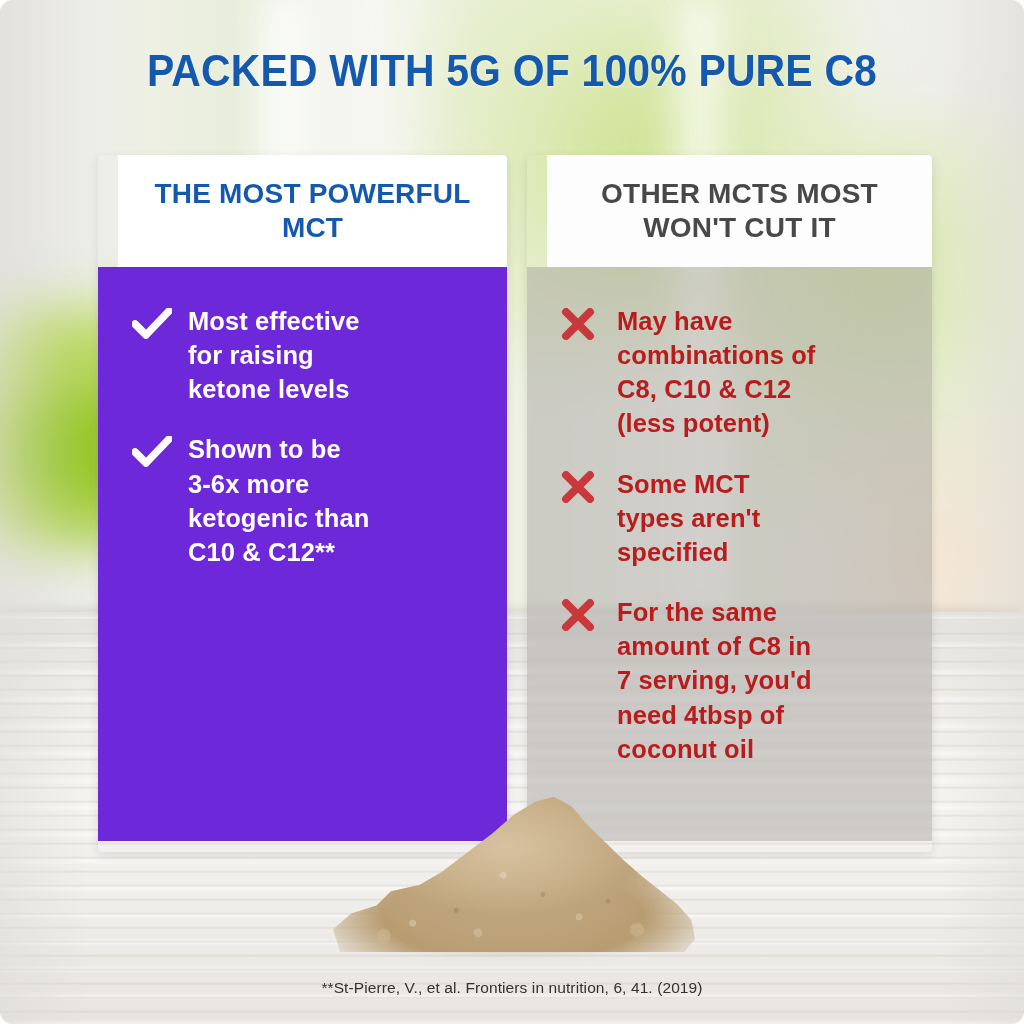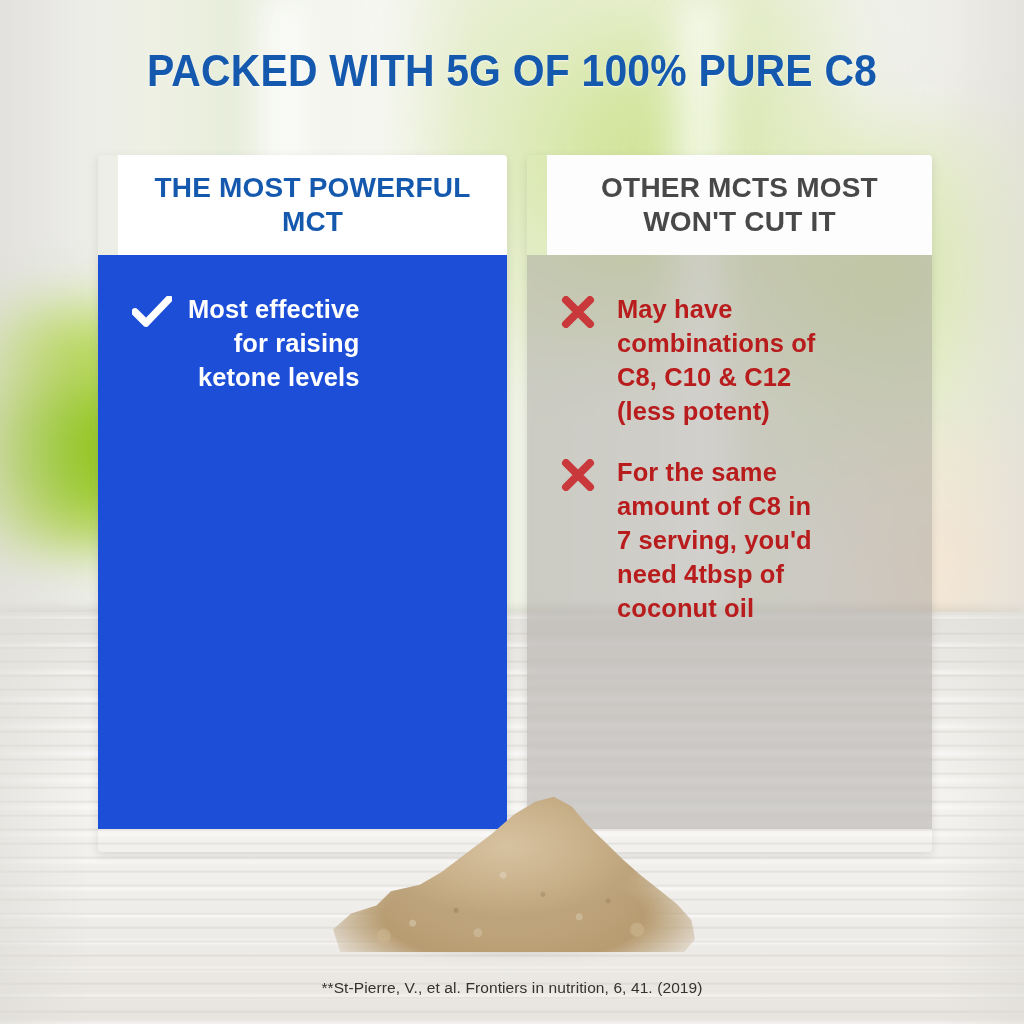--- a/index.html
+++ b/index.html
@@ -8,20 +8,21 @@
     width:1024px; height:1024px;
     font-family:"Liberation Sans", sans-serif;
     overflow:hidden;
   }
 
   #stage {
     position:relative;
     width:1024px; height:1024px;
     background:#f2f2ef;
     overflow:hidden;
+    border-radius:13px;
   }
 
   
   .bg-layer { position:absolute; inset:0; }
 
   .bg-wall {
     position:absolute; left:0; top:0; width:1024px; height:700px;
     background:
       linear-gradient(90deg,
         #e9e9e6 0px, #ecece9 70px,
@@ -119,21 +120,21 @@
     width:409px;
     height:697px;
     border-radius:4px;
     overflow:hidden;
     box-shadow:0 3px 10px rgba(90,90,90,0.16);
   }
   .card.left  { left:98px; }
   .card.right { left:527px; width:405px; }
 
   .card-head {
-    height:100px;
+    height:112px;
     background:#ffffff;
     display:flex;
     align-items:center;
     justify-content:flex-end;
     text-align:center;
     padding:0 26px;
     margin-left:20px;
   }
   .card.right .card-head { background:#fdfdfd; }
 
@@ -143,21 +144,21 @@
     line-height:1.2;
     letter-spacing:0.2px;
   }
   .left  .card-head-text { color:#1559ae; }
   .right .card-head-text { color:#484848; }
 
   .card-body {
     height:574px;
     padding:37px 24px 0 34px;
   }
-  .left  .card-body { background:#1d4ed8;text-align:right; }
+  .left  .card-body { background:#6d28d9; }
   .right .card-body {
     background:rgba(154,150,147,0.42);
     backdrop-filter:blur(2px);
   }
 
   .bullet-list { list-style:none; }
   .bullet {
     display:flex;
     align-items:flex-start;
     margin-bottom:26px;
@@ -275,20 +276,31 @@
           <span class="icon">
             <svg width="40" height="32" viewBox="0 0 40 32" aria-hidden="true">
               <path d="M3 16 L14 27 L37 3" fill="none" stroke="#ffffff" stroke-width="7.5" stroke-linecap="round" stroke-linejoin="round"></path>
             </svg>
           </span>
           <span class="text">Most effective
 for raising
 ketone levels</span>
         </li>
 
+        <li class="bullet">
+          <span class="icon">
+            <svg width="40" height="32" viewBox="0 0 40 32" aria-hidden="true">
+              <path d="M3 16 L14 27 L37 3" fill="none" stroke="#ffffff" stroke-width="7.5" stroke-linecap="round" stroke-linejoin="round"></path>
+            </svg>
+          </span>
+          <span class="text">Shown to be
+3-6x more
+ketogenic than
+C10 &amp; C12**</span>
+        </li>
 
 
       </ul>
     </div>
   </div>
 
   <div class="card right">
     <div class="card-head">
       <div class="card-head-text">OTHER MCTS MOST
 WON'T CUT IT</div>
@@ -301,20 +313,30 @@
             <svg width="34" height="32" viewBox="0 0 34 32" aria-hidden="true">
               <path d="M5 4 L29 28 M29 4 L5 28" fill="none" stroke="#c9393c" stroke-width="8" stroke-linecap="round"></path>
             </svg>
           </span>
           <span class="text">May have
 combinations of
 C8, C10 &amp; C12
 (less potent)</span>
         </li>
 
+        <li class="bullet">
+          <span class="icon">
+            <svg width="34" height="32" viewBox="0 0 34 32" aria-hidden="true">
+              <path d="M5 4 L29 28 M29 4 L5 28" fill="none" stroke="#c9393c" stroke-width="8" stroke-linecap="round"></path>
+            </svg>
+          </span>
+          <span class="text">Some MCT
+types aren't
+specified</span>
+        </li>
 
         <li class="bullet">
           <span class="icon">
             <svg width="34" height="32" viewBox="0 0 34 32" aria-hidden="true">
               <path d="M5 4 L29 28 M29 4 L5 28" fill="none" stroke="#c9393c" stroke-width="8" stroke-linecap="round"></path>
             </svg>
           </span>
           <span class="text">For the same
 amount of C8 in
 7 serving, you'd

